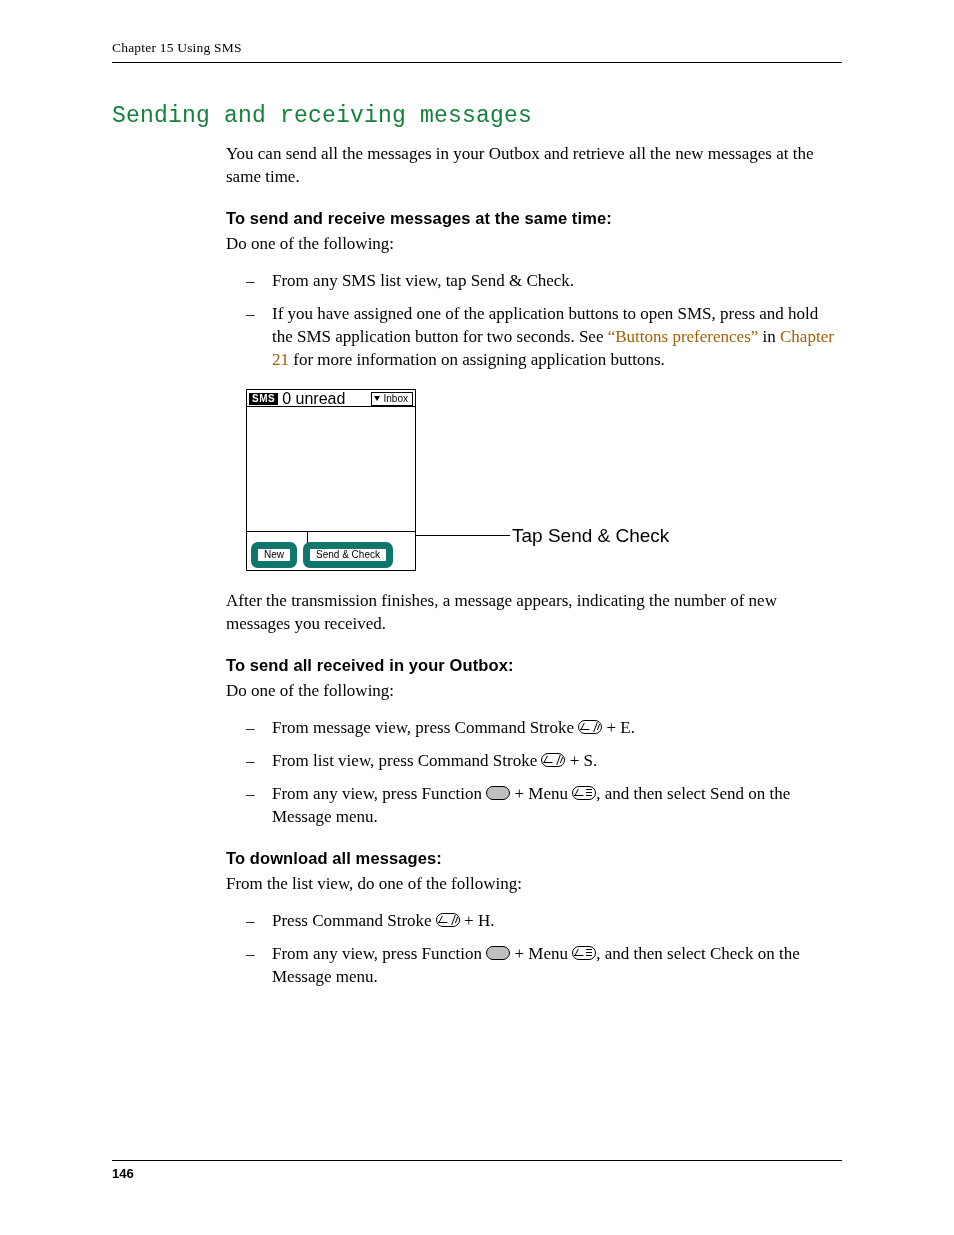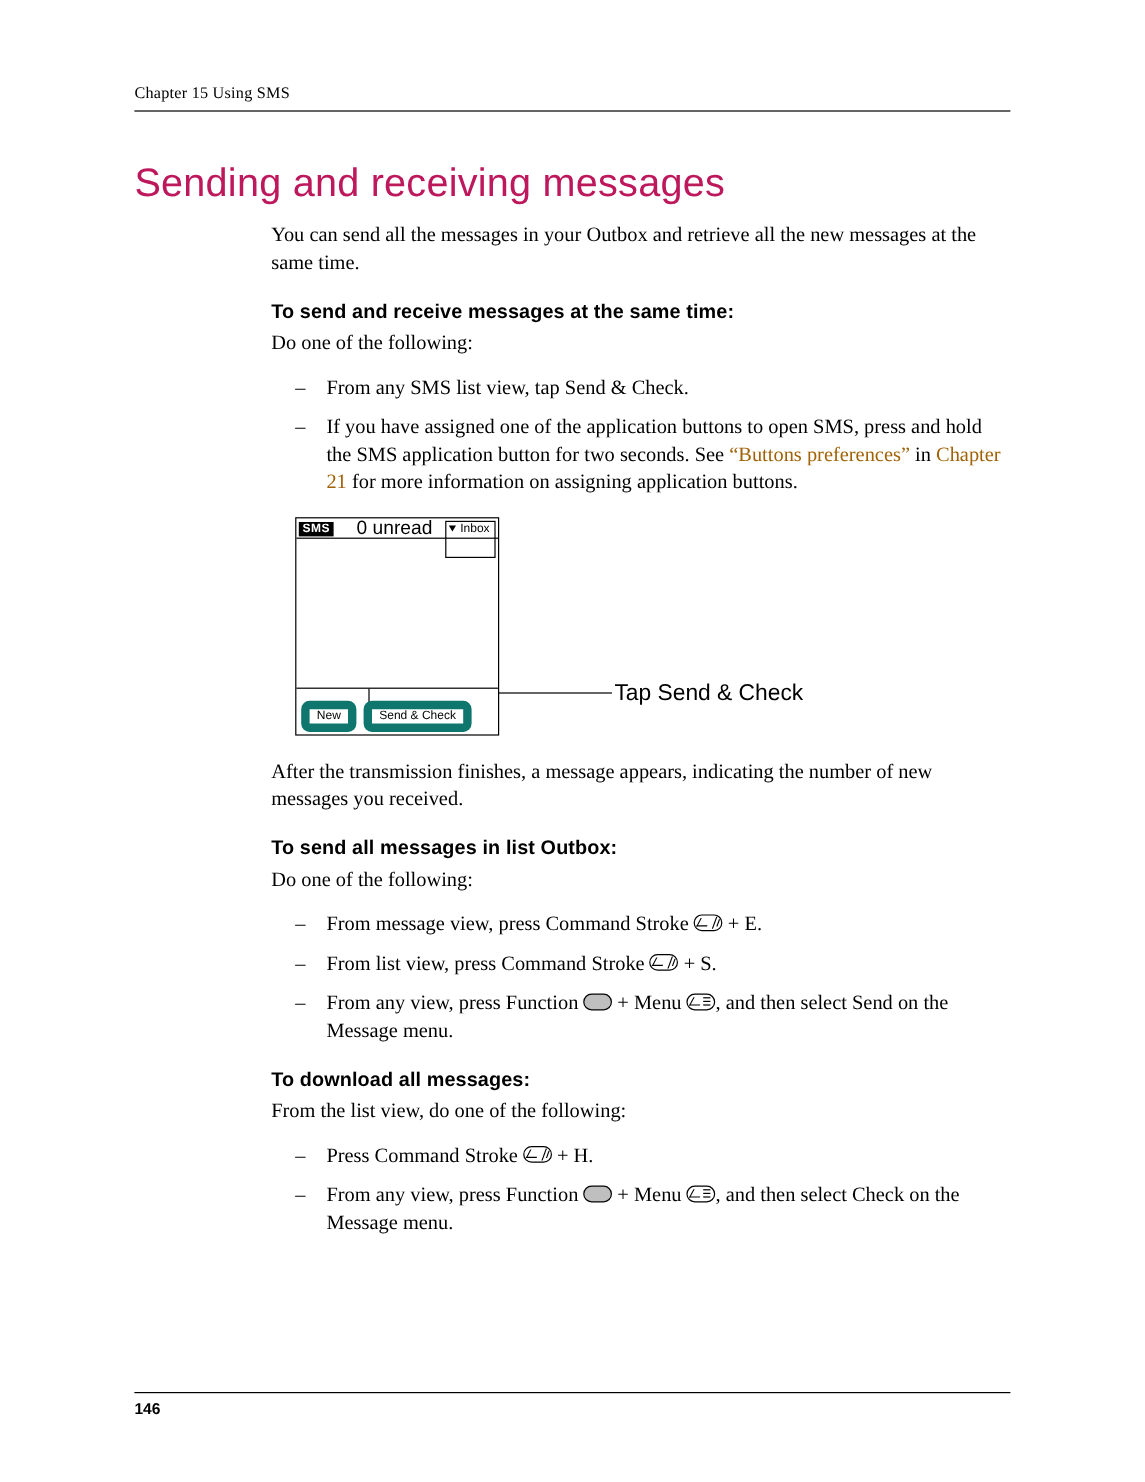--- a/index.html
+++ b/index.html
@@ -9,38 +9,38 @@
     width: 954px;
     height: 1235px;
     background: #ffffff;
     font-family: "Palatino Linotype", "Book Antiqua", Palatino, Georgia, serif;
     color: #000;
     position: relative;
   }
   .page {
     position: absolute;
     left: 112px;
-    top: 70px;
+    top: 40px;
     width: 730px;
   }
   .running-header {
     font-family: "Palatino Linotype", "Book Antiqua", Palatino, Georgia, serif;
     font-size: 13.5px;
     color: #000;
     padding-bottom: 6px;
     border-bottom: 1px solid #000;
     margin-bottom: 40px;
     letter-spacing: 0.2px;
   }
   h1.section-title {
-    font-family: Liberation Sans, sans-serif;
+    font-family: Liberation Mono, monospace;
     font-stretch: condensed;
     font-weight: 400;
-    color: #be185d;
-    font-size: 33px;
+    color: #15803d;
+    font-size: 23px;
     margin: 0 0 14px 0;
     letter-spacing: 0.2px;
   }
   .body-text {
     margin-left: 114px;
     font-size: 17px;
     line-height: 1.35;
   }
   .body-text p { margin: 0 0 14px 0; }
   .proc-head {
@@ -85,21 +85,21 @@
     background: #fff;
     position: relative;
     font-family: Tahoma, Arial, sans-serif;
   }
   .palm-title {
     position: absolute;
     left: 2px; top: 2px;
     height: 14px;
     display: flex;
     align-items: center;
-    gap: 19px;
+    gap: 4px;
   }
   .sms-badge {
     background: #000;
     color: #fff;
     font-weight: bold;
     font-size: 10px;
     padding: 0 3px;
     line-height: 12px;
     height: 12px;
     display: inline-block;
@@ -108,21 +108,21 @@
   .palm-title .unread {
     font-size: 16px;
     line-height: 12px;
   }
   .palm-dd {
     position: absolute;
     right: 2px;
     top: 2px;
     border: 1px solid #000;
     font-size: 10px;
-    padding: 0 4px 17px 12px;
+    padding: 0 4px 0 12px;
     height: 12px;
     line-height: 12px;
     background: #fff;
   }
   .palm-dd::before {
     content: "";
     position: absolute;
     left: 2px;
     top: 3px;
     width: 0; height: 0;
@@ -290,21 +290,21 @@
           <div class="palm-btn">New</div>
           <div class="palm-btn">Send &amp; Check</div>
         </div>
       </div>
       <div class="callout-line"></div>
       <div class="callout-text">Tap Send &amp; Check</div>
     </div>
 
     <p>After the transmission finishes, a message appears, indicating the number of new messages you received.</p>
 
-    <div class="proc-head">To send all messages in list Outbox:</div>
+    <div class="proc-head">To send all received in your Outbox:</div>
     <p class="indent1">Do one of the following:</p>
     <ul class="dash">
       <li>
         <span>From message view, press Command Stroke </span><span class="key-oval cmd"><span class="slash1"></span><span class="slash2"></span></span><span> + E.</span>
       </li>
       <li>
         <span>From list view, press Command Stroke </span><span class="key-oval cmd"><span class="slash1"></span><span class="slash2"></span></span><span> + S.</span>
       </li>
       <li>
         <span>From any view, press Function </span><span class="key-oval fn"></span><span> + Menu </span><span class="key-oval menu"><span class="bar1"></span><span class="bar2"></span><span class="bar3"></span></span><span>, and then select Send on the Message menu.</span>

